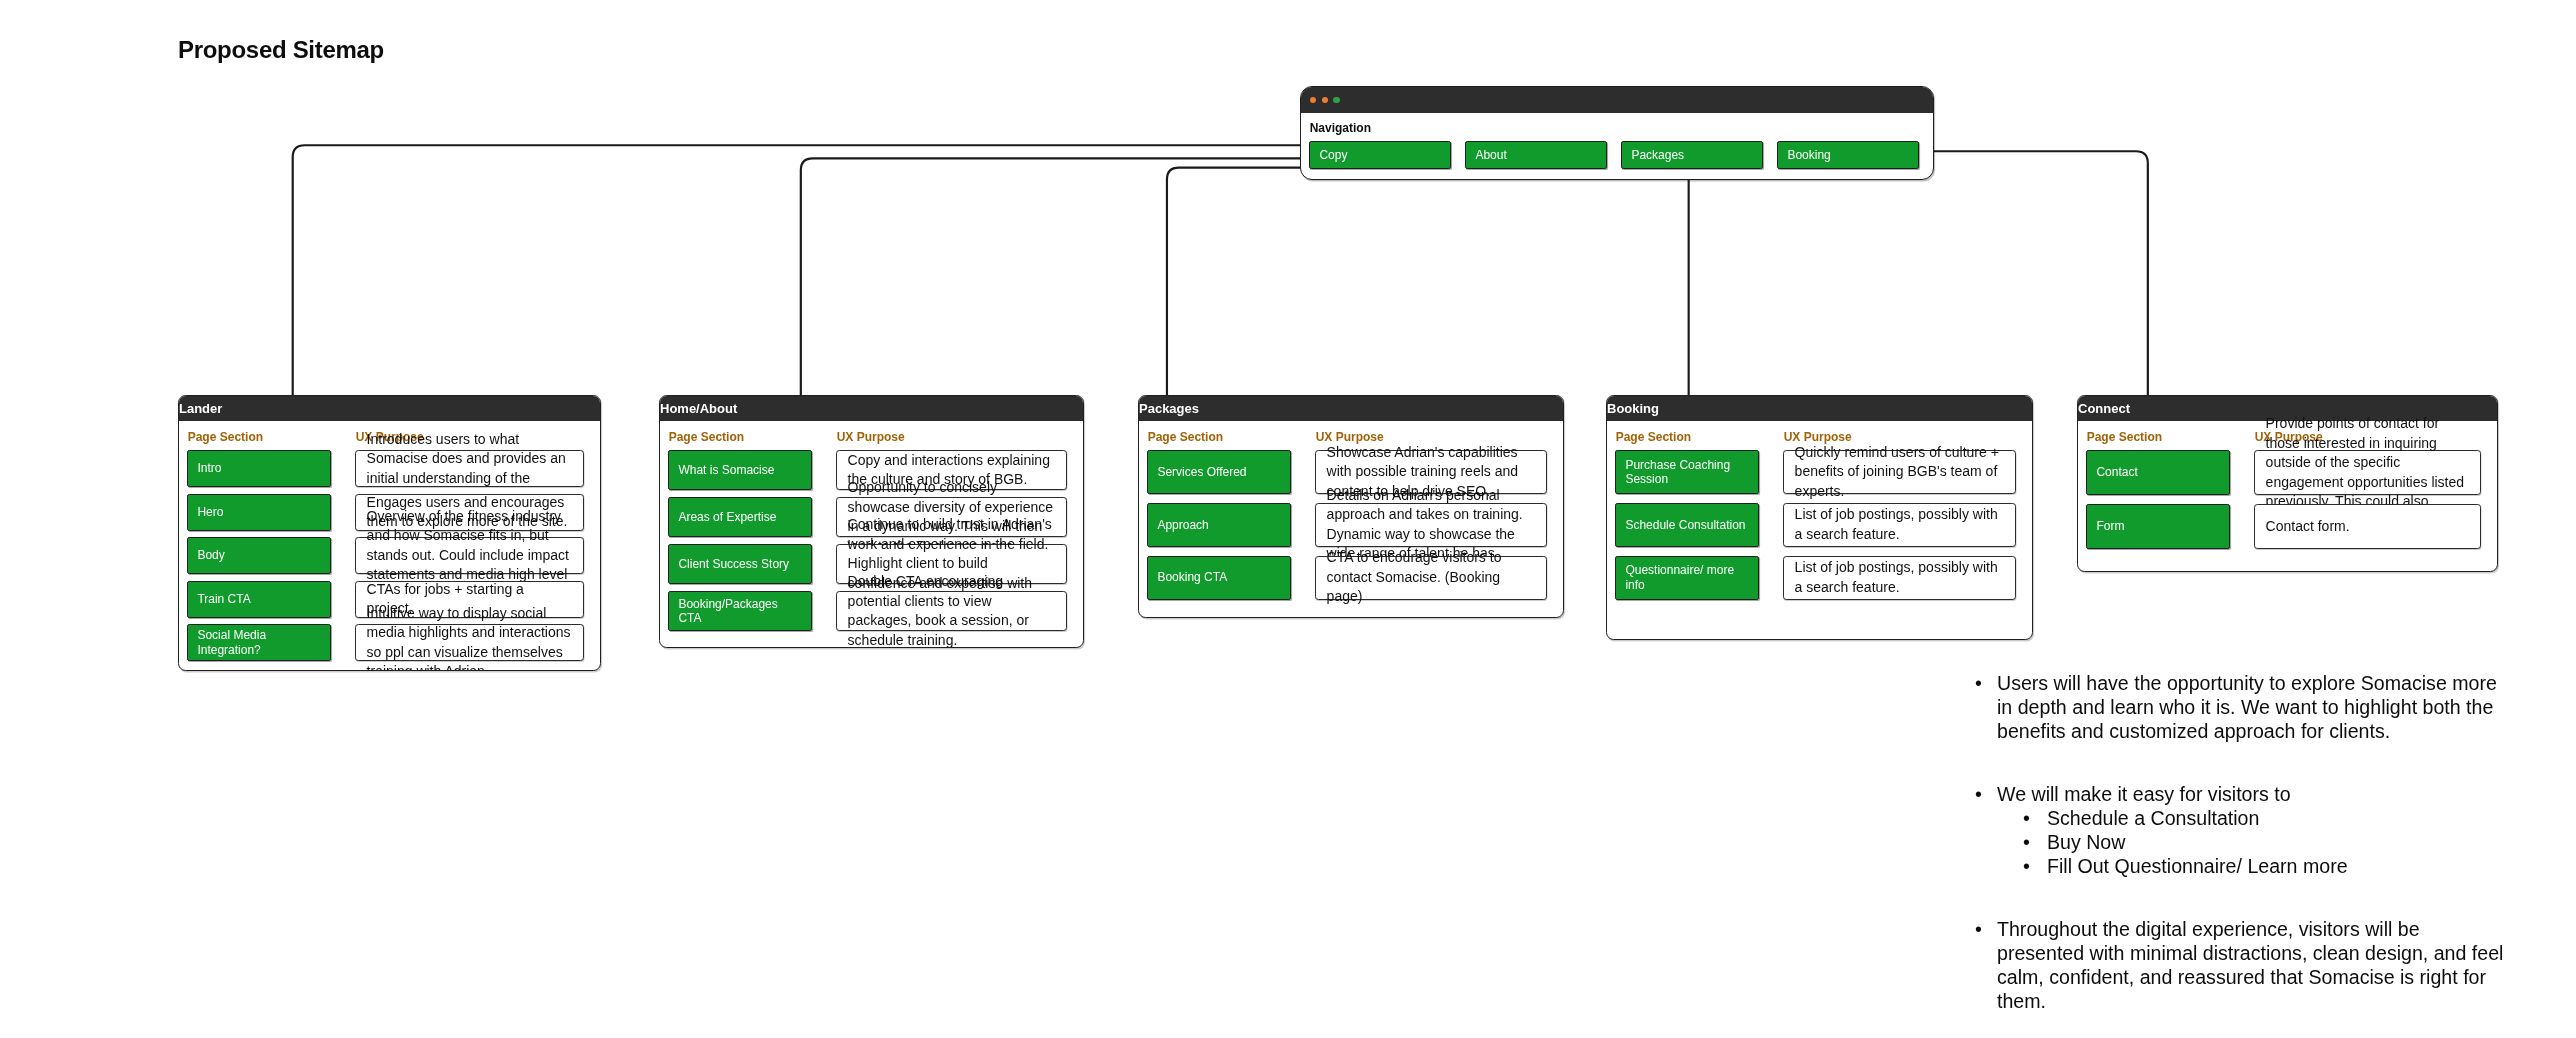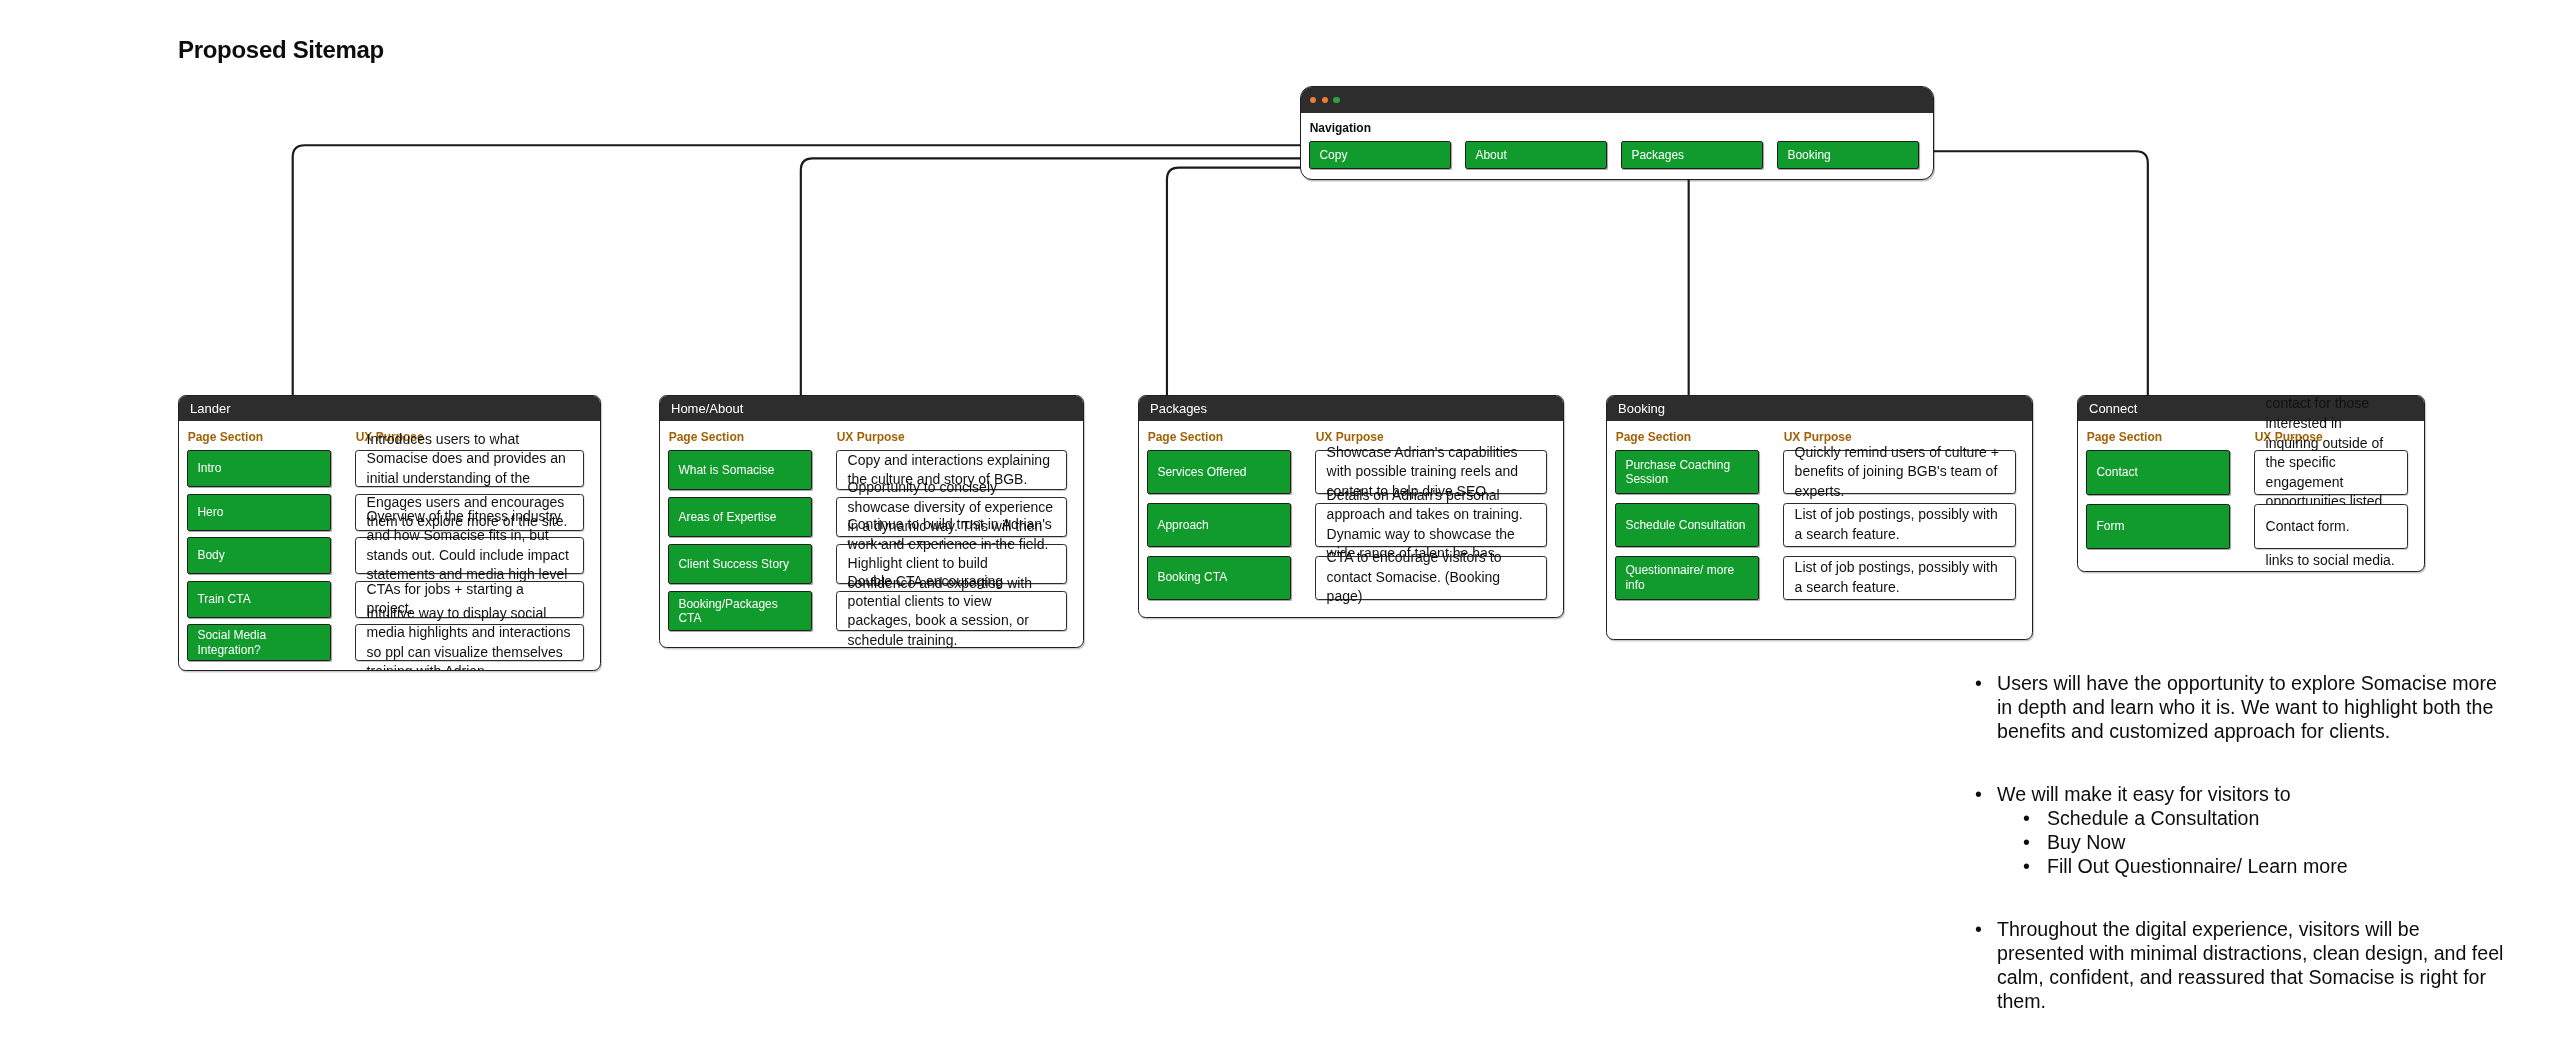--- a/index.html
+++ b/index.html
@@ -96,24 +96,23 @@
     border: 1.6px solid var(--border-dark);
     border-radius: 7.6px;
     overflow: hidden;
     box-shadow: 1.1px 1.6px 0 rgba(0,0,0,0.2);
   }
   .card-header {
     height: 25px;
     background: var(--header-dark);
     color: #fff;
     font-size: 13px;
-    font-weight: 400;
-    display: flex;
-    align-items: center;
-    padding-left: 11px;
+    font-weight: 700;
+    display: flex;
+    align-items: center;
   }
   .card-body { padding: 5.4px 16.3px 8.7px 7.6px; }
   .col-headers, .row {
     display: grid;
     grid-template-columns: 144px 1fr;
     column-gap: 24px;
   }
   .col-h {
     font-size: 12px;
     font-weight: 700;
@@ -144,21 +143,21 @@
     display: flex;
     align-items: center;
     padding: 3.3px 11px;
     box-shadow: 0.5px 1.1px 0 rgba(0,0,0,0.2);
     color: #111;
   }
   .card-lander   { left: 178px;  width: 423px; }
   .card-home     { left: 659px; width: 425px; }
   .card-packages { left: 1138px; width: 426px; }
   .card-booking  { left: 1606px; width: 427px; }
-  .card-connect  { left: 2077px; width: 348px; }
+  .card-connect  { left: 2077px; width: 421px; }
   .card-lander   .row > * { height: 37px; }
   .card-home     .row > * { height: 40px; }  .card-home .row { margin-bottom: 7px; }
   .card-packages .row > * { height: 44px; }  .card-packages .row { margin-bottom: 8.7px; }
   .card-booking  .row > * { height: 44px; }  .card-booking .row { margin-bottom: 8.7px; }
   .card-booking  .card-body { padding-bottom: 30.5px; }
   .card-connect  .row > * { height: 45px; }  .card-connect .row { margin-bottom: 8.7px; }
   .card-connect  .card-body { padding-bottom: 13px; }
   
   .notes {
     position: absolute;

